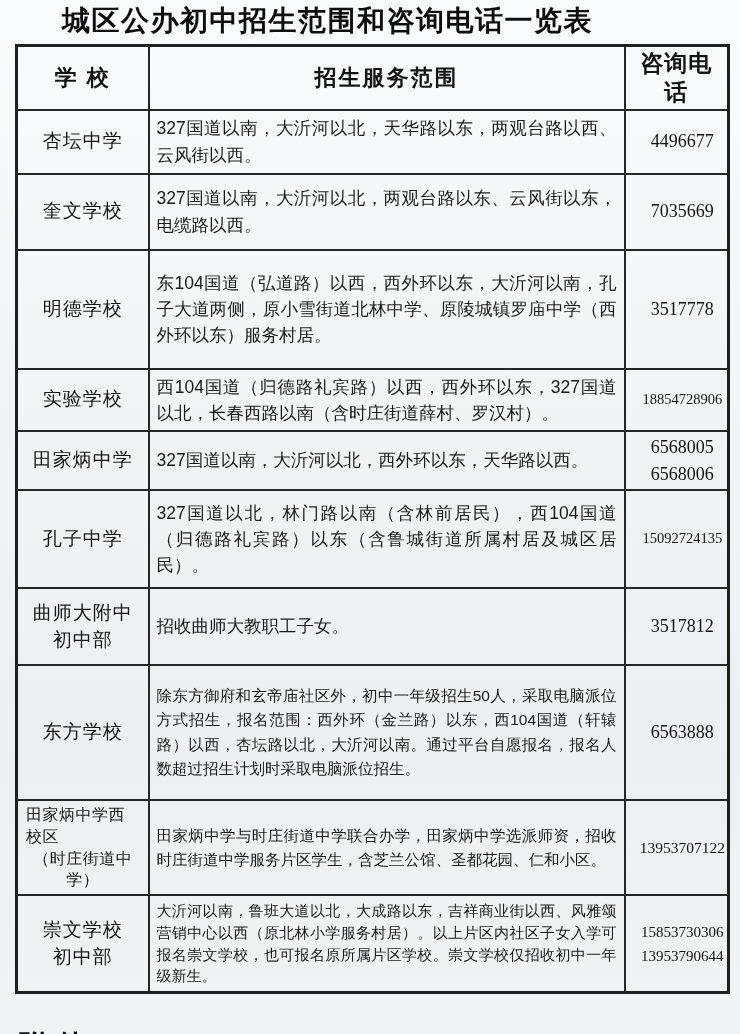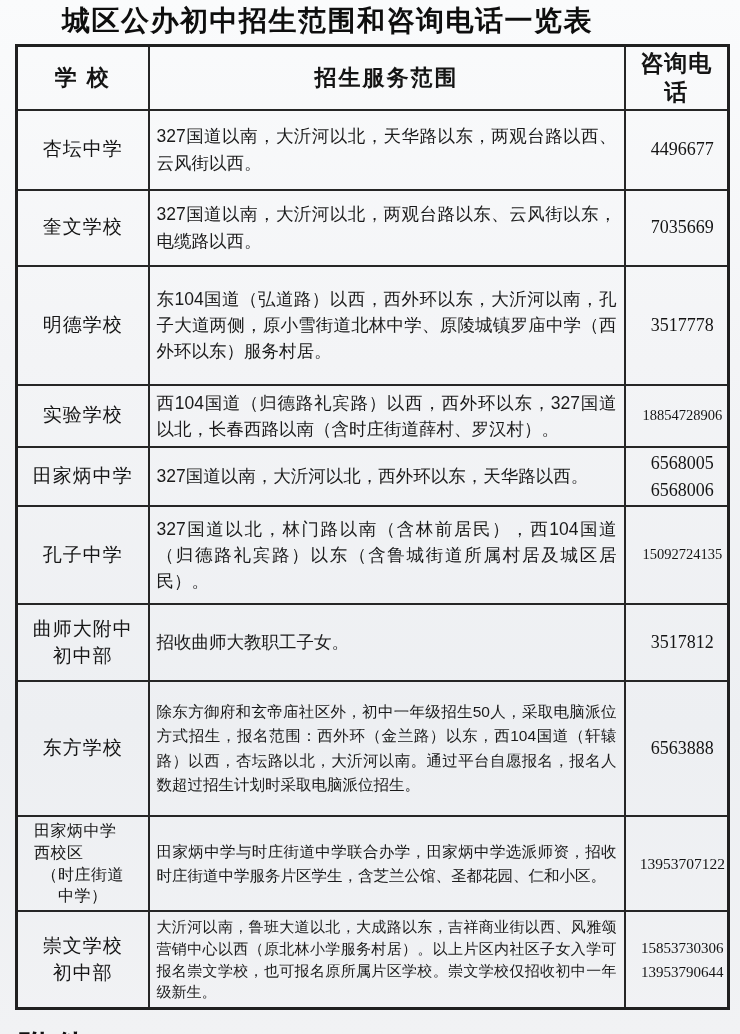--- a/index.html
+++ b/index.html
@@ -35,39 +35,39 @@
 
   .hrow { height:64px; }
   .hrow th {
     font-size:22px; font-weight:600; color:#141414;
     text-align:center; letter-spacing:2px;
   }
   .hrow th.ph-h {
     font-size:23px; letter-spacing:1px; padding:0 6px; line-height:1.25;
   }
 
-  .r1  { height:80px; }
+  .r1  { height:64px; }
   .r2  { height:76px; }
   .r3  { height:119px; }
   .r4  { height:62px; }
   .r5  { height:59px; }
   .r6  { height:98px; }
   .r7  { height:77px;padding-left:44px; }
   .r8  { height:135px; }
   .r9  { height:95px; }
   .r10 { height:86px; }
 
   td.school {
     text-align:center;
     font-size:19px; color:#161616;
     padding:2px 3px; line-height:1.4;
     letter-spacing:1px;
   }
   td.school .ln { display:block; }
-  .r9 td.school { font-size:16px; text-align:left; letter-spacing:0.5px; line-height:1.35; padding:2px 16px;border-radius:11px; }
+  .r9 td.school { font-size:16px; text-align:left; letter-spacing:0.5px; line-height:1.35; padding:2px 8px;border-radius:11px; }
   .r9 td.school .sub { display:block; text-align:center; }
 
   td.range {
     text-align:justify;
     font-size:17.5px; line-height:1.5; color:#1a1a1a;
     padding:4px 7px;
   }
   .r8 td.range { font-size:15.5px; line-height:1.55; }
   .r9 td.range { font-size:15.5px; line-height:1.5; }
   .r10 td.range { font-size:15px; line-height:1.45; }

